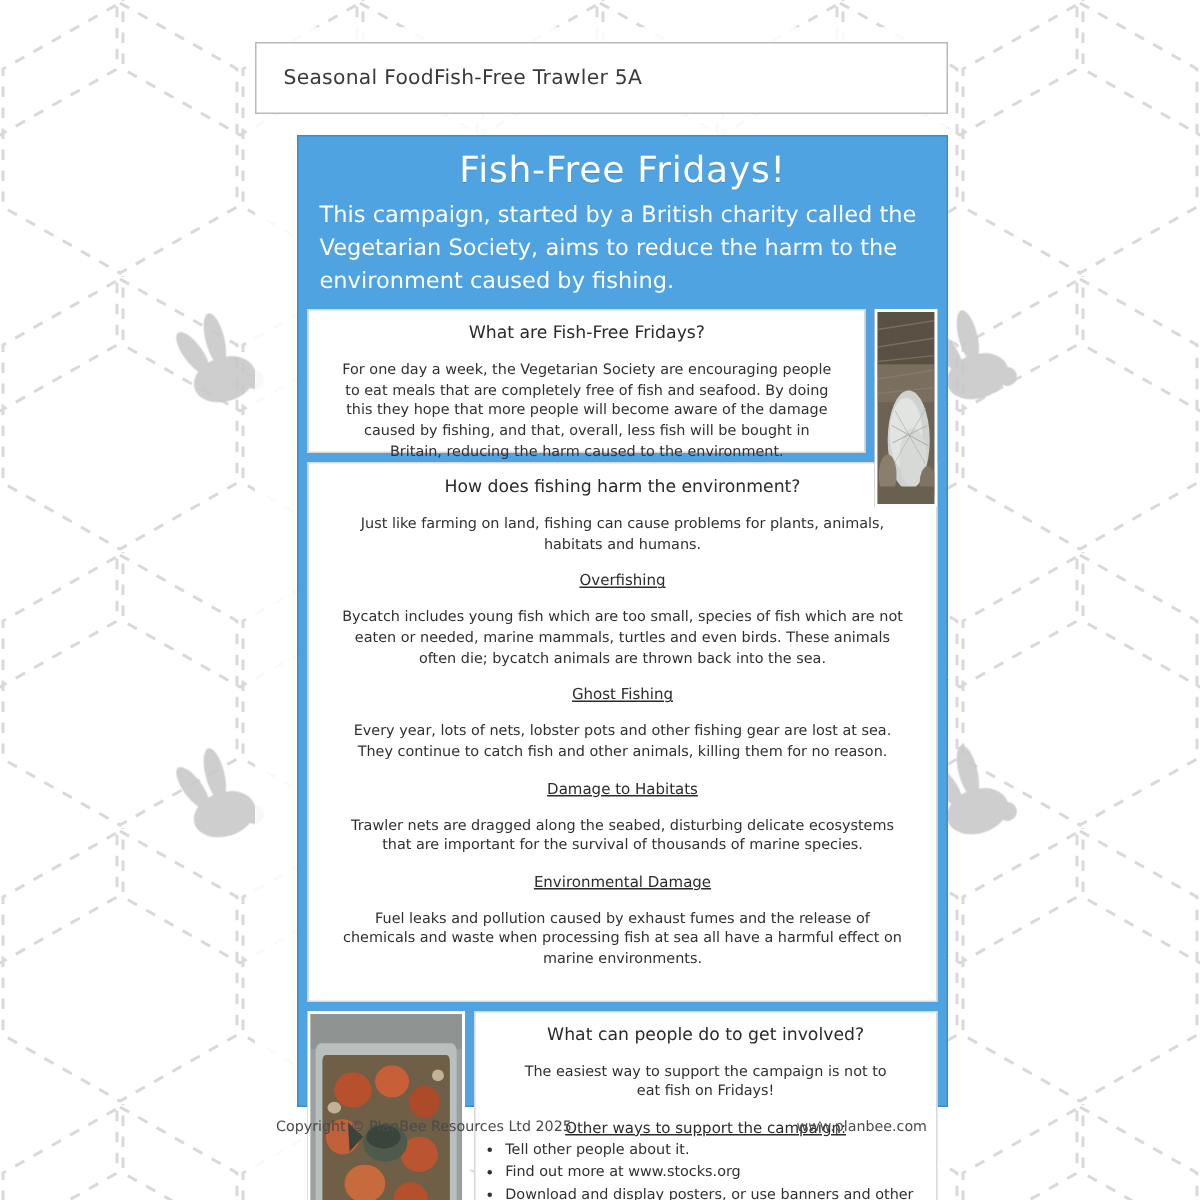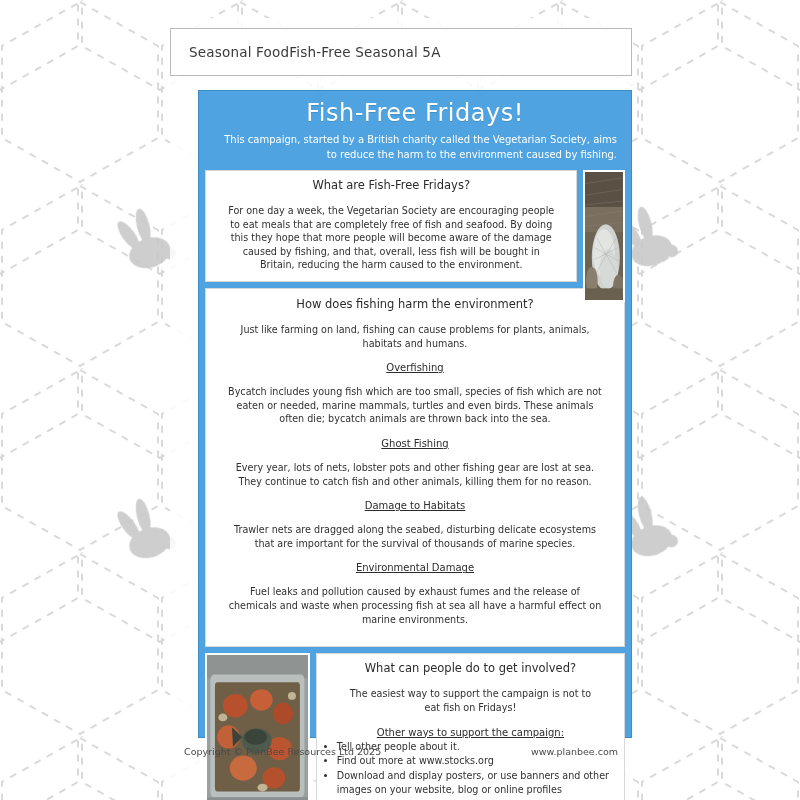--- a/index.html
+++ b/index.html
@@ -73,23 +73,23 @@
   .poster-title {
     text-align: center;
     color: #ffffff;
     font-size: 24px;
     font-weight: normal;
     letter-spacing: 0.5px;
     margin: 8px 0 6px 0;
     text-shadow: 0 1px 0 rgba(0,0,0,0.12);
   }
   .poster-sub {
-    text-align: right;
+    text-align: left;
     color: #ffffff;
-    font-size: 10px;
+    font-size: 15px;
     line-height: 1.45;
     margin: 0 14px 8px 14px;
   }
 
   
   .card {
     background: #ffffff;
     border: 1px solid #d8d8d8;
     box-sizing: border-box;
   }
@@ -114,21 +114,21 @@
     color: #2b2b2b;
     text-decoration: underline;
     margin: 7px 0 2px 0;
   }
 
   
   #row-top {
     display: flex;
     gap: 6px;
     margin: 0 6px 6px 6px;
-    height: 112px;
+    height: 96px;
   }
   #intro-card {
     flex: 1 1 auto;
     padding: 2px 2px 4px 2px;
   }
   #photo-nets {
     width: 166px;
     height: 132px;
     border: 2px solid #ffffff;
     box-sizing: border-box;
@@ -228,21 +228,21 @@
       <ellipse cx="24" cy="4" rx="6" ry="17" transform="rotate(4 24 4)"></ellipse>
       <circle cx="40" cy="36" r="6"></circle>
     </g>
   </g>
 </svg>
 
 <div id="page-sheet"></div>
 
 <div id="header-band">
   <div class="header-text">Seasonal Food</div>
-  <div class="header-text">Fish-Free Seasonal 5A</div>
+  <div class="header-text">Fish-Free Trawler 5A</div>
 </div>
 
 <div id="poster">
 
   <h1 class="poster-title">Fish-Free Fridays!</h1>
   <p class="poster-sub">This campaign, started by a British charity called the Vegetarian Society, aims to reduce the harm to the environment caused by fishing.</p>
 
   <div id="row-top">
     <div class="card" id="intro-card">
       <div class="card-heading">What are Fish-Free Fridays?</div>

